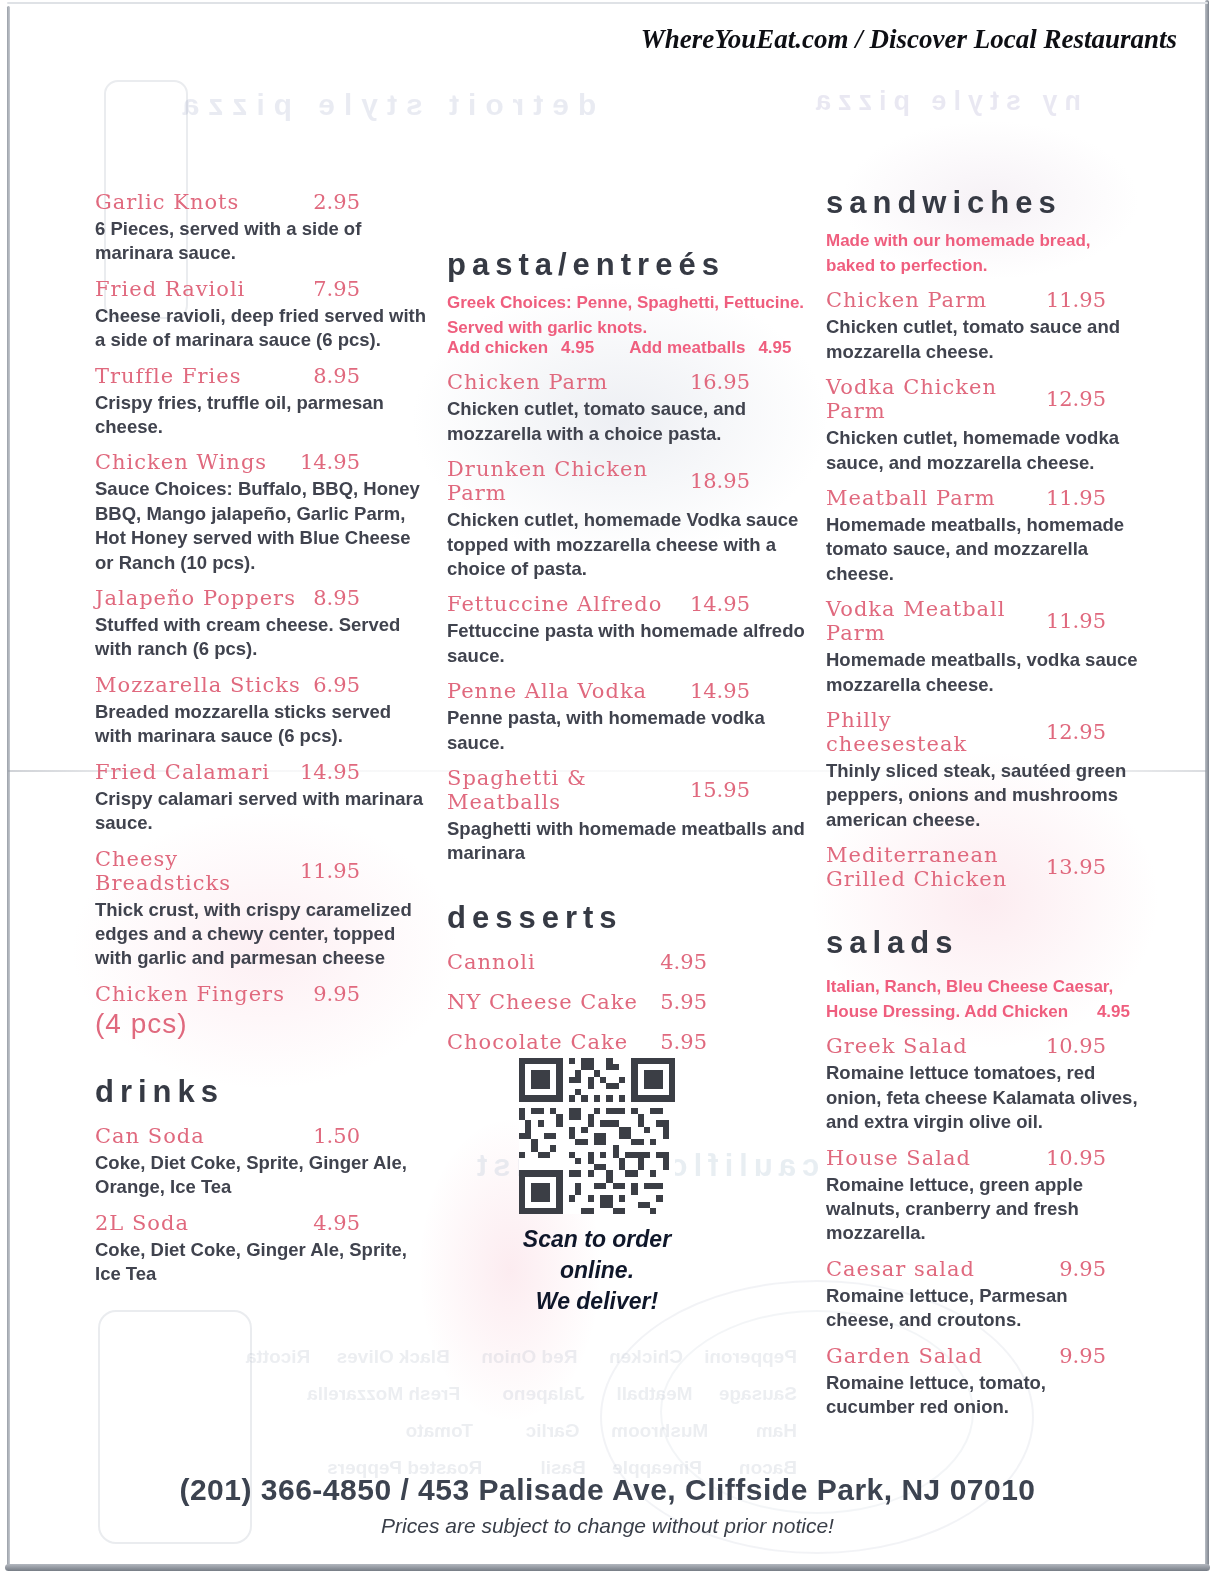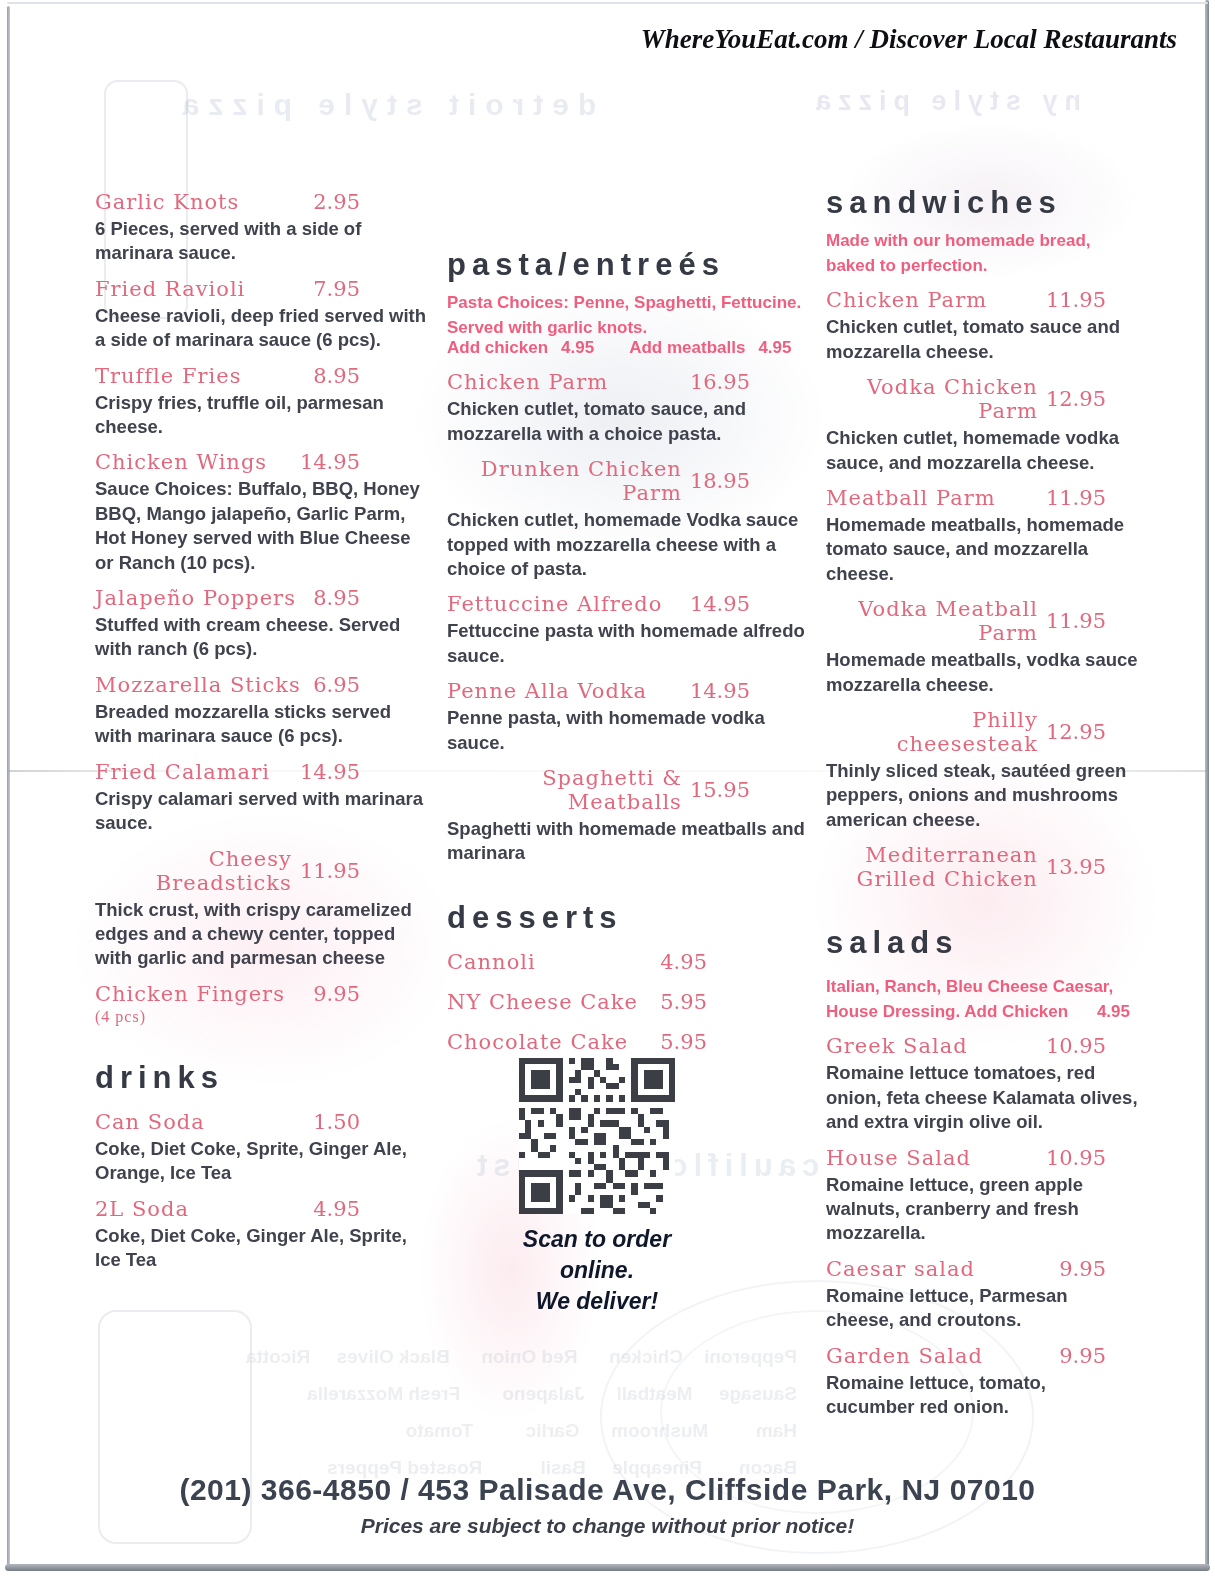--- a/index.html
+++ b/index.html
@@ -52,43 +52,43 @@
   .section-title{font-weight:bold;font-size:31px;letter-spacing:6px;color:#363a44;
                  margin:0 0 14px 0;}
   .section-title.mid{margin-bottom:8px;}
 
   .note{font-weight:bold;font-size:17px;line-height:1.45;color:#ef5e7e;margin:0 0 10px 0;}
   .addons{font-weight:bold;font-size:17px;color:#ef5e7e;margin:-4px 0 12px 0;display:flex;gap:7px;}
   .addons .ap{margin-left:6px;}
   .addons .a2{margin-left:28px;}
 
   .item{margin-bottom:11px;}
-  .item-head{display:flex;justify-content:space-between;align-items:center;gap:8px;text-align:right;}
+  .item-head{display:flex;justify-content:space-between;align-items:center;gap:8px;}
   .col-left .item-head{width:265px;}
   .col-mid  .item-head{width:303px;}
   .col-right .item-head{width:280px;}
   .col-mid .desserts-list .item-head{width:260px;}
   .item-name{font-family:"DejaVu Serif",serif;font-size:21px;letter-spacing:1px;color:#e0697e;}
   .item-price{font-family:"DejaVu Serif",serif;font-size:21px;color:#e0697e;white-space:nowrap;}
-  .item-sub{font-family:Liberation Serif, serif;font-size:16px;letter-spacing:1px;color:#e0697e;margin-top:2px;}
+  .item-sub{font-family:Liberation Sans, sans-serif;font-size:28px;letter-spacing:1px;color:#e0697e;margin-top:2px;}
   .item-desc{font-weight:bold;font-size:18.5px;line-height:1.32;color:#40434e;margin-top:3px;}
   .desserts-list .item{margin-bottom:16px;}
 
   .sub-heading{margin-top:34px;}
 
   
   .qr-wrap{position:absolute;left:512px;top:1058px;width:170px;text-align:center;}
   .qr-svg{width:156px;height:156px;display:block;margin:0 auto;}
   .qr-caption{font-style:italic;font-weight:bold;font-size:23px;color:#0f172a;line-height:1.35;margin-top:10px;}
 
   
   .footer-contact{position:absolute;left:0;right:0;top:1473px;text-align:center;
                   font-weight:bold;font-size:30px;letter-spacing:.5px;color:#3c4350;}
   .footer-disclaimer{position:absolute;left:0;right:0;top:1514px;text-align:center;
-                     font-style:italic;font-size:21px;color:#3a3f49;font-weight:bold;}
+                     font-style:italic;font-size:21px;color:#3a3f49;}
 </style>
 </head>
 <body>
 
 <div class="edge edge-left"></div>
 <div class="edge edge-right"></div>
 <div class="edge edge-bottom"></div>
 <div class="edge edge-top"></div>
 <div class="crease"></div>
 
@@ -221,21 +221,21 @@
           <span class="item-price">4.95</span>
         </div>
         <div class="item-desc">Coke, Diet Coke, Ginger Ale, Sprite, Ice Tea</div>
       </div>
     </div>
 </div>
 
 <div class="col col-mid">
   <h2 class="section-title mid">pasta/entreés</h2>
   <p class="note" style="margin-bottom:2px;">
-    <span>Pasta Choices: Penne, Spaghetti, Fettucine.</span><br>
+    <span>Greek Choices: Penne, Spaghetti, Fettucine.</span><br>
     <span>Served with garlic knots.</span>
   </p>
   <div class="addons">
     <span>Add chicken</span>
     <span class="ap">4.95</span>
     <span class="a2">Add meatballs</span>
     <span class="ap">4.95</span>
   </div>
   <div>
 

